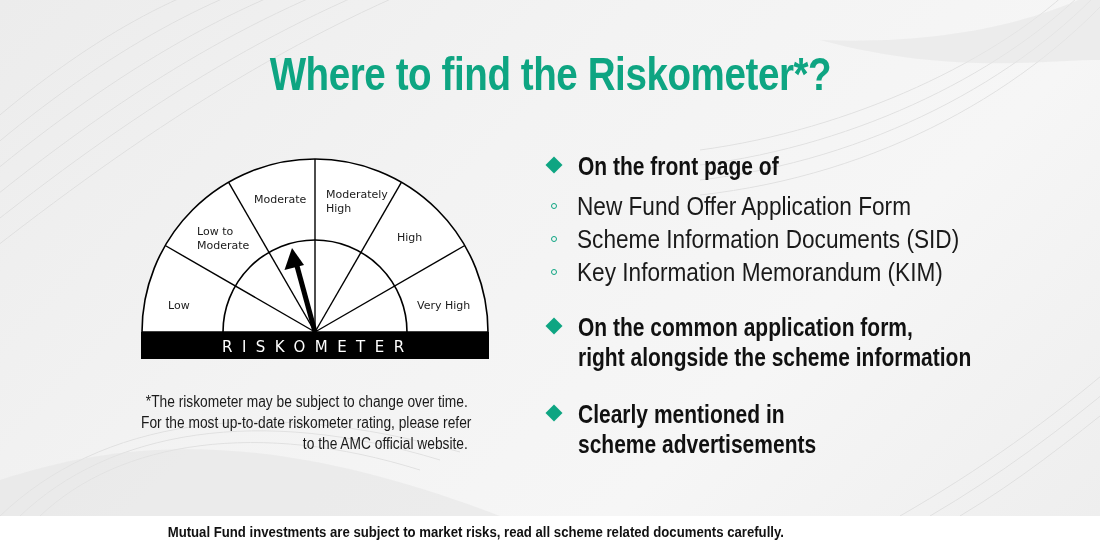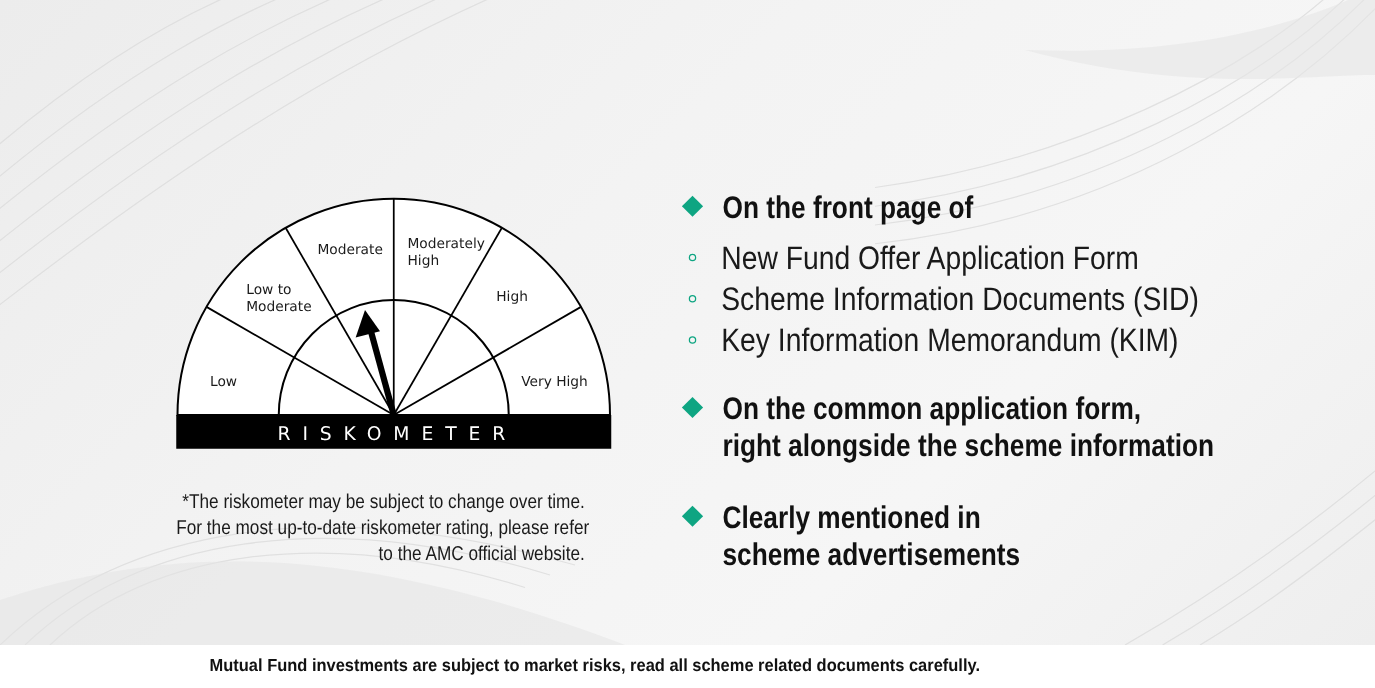--- a/index.html
+++ b/index.html
@@ -111,20 +111,21 @@
       <path d="M 930 516 C 1000 475, 1060 430, 1120 380"></path>
       <path d="M 960 516 C 1020 480, 1070 440, 1120 400"></path>
       <path d="M 40 516 C 120 440, 260 420, 420 470"></path>
       <path d="M 20 516 C 110 430, 260 405, 440 460"></path>
       <path d="M 0 516 C 100 420, 260 395, 460 452"></path>
     </g>
     <path d="M 0 480 C 150 430, 300 440, 500 516 L 0 516 Z" fill="#e4e4e4" opacity="0.55"></path>
     <path d="M 820 40 C 950 45, 1040 20, 1100 -10 L 1100 60 C 1040 60, 950 75, 820 40 Z" fill="#e6e6e6" opacity="0.6"></path>
   </svg>
 
+  <h1 class="title"><span>Where to find the Riskometer*?</span></h1>
 
   <svg class="gauge" viewBox="0 0 1100 516" xmlns="http://www.w3.org/2000/svg">
 
     <path d="M 142 332 A 173 173 0 0 1 488 332 Z" fill="#ffffff" stroke="#000" stroke-width="1.6"></path>
 
     <path d="M 223 332 A 92 92 0 0 1 407 332" fill="none" stroke="#000" stroke-width="1.6"></path>
 
     <g stroke="#000" stroke-width="1.4">
       <line x1="315" y1="332" x2="165.2" y2="245.5"></line>
       <line x1="315" y1="332" x2="228.5" y2="182.2"></line>

